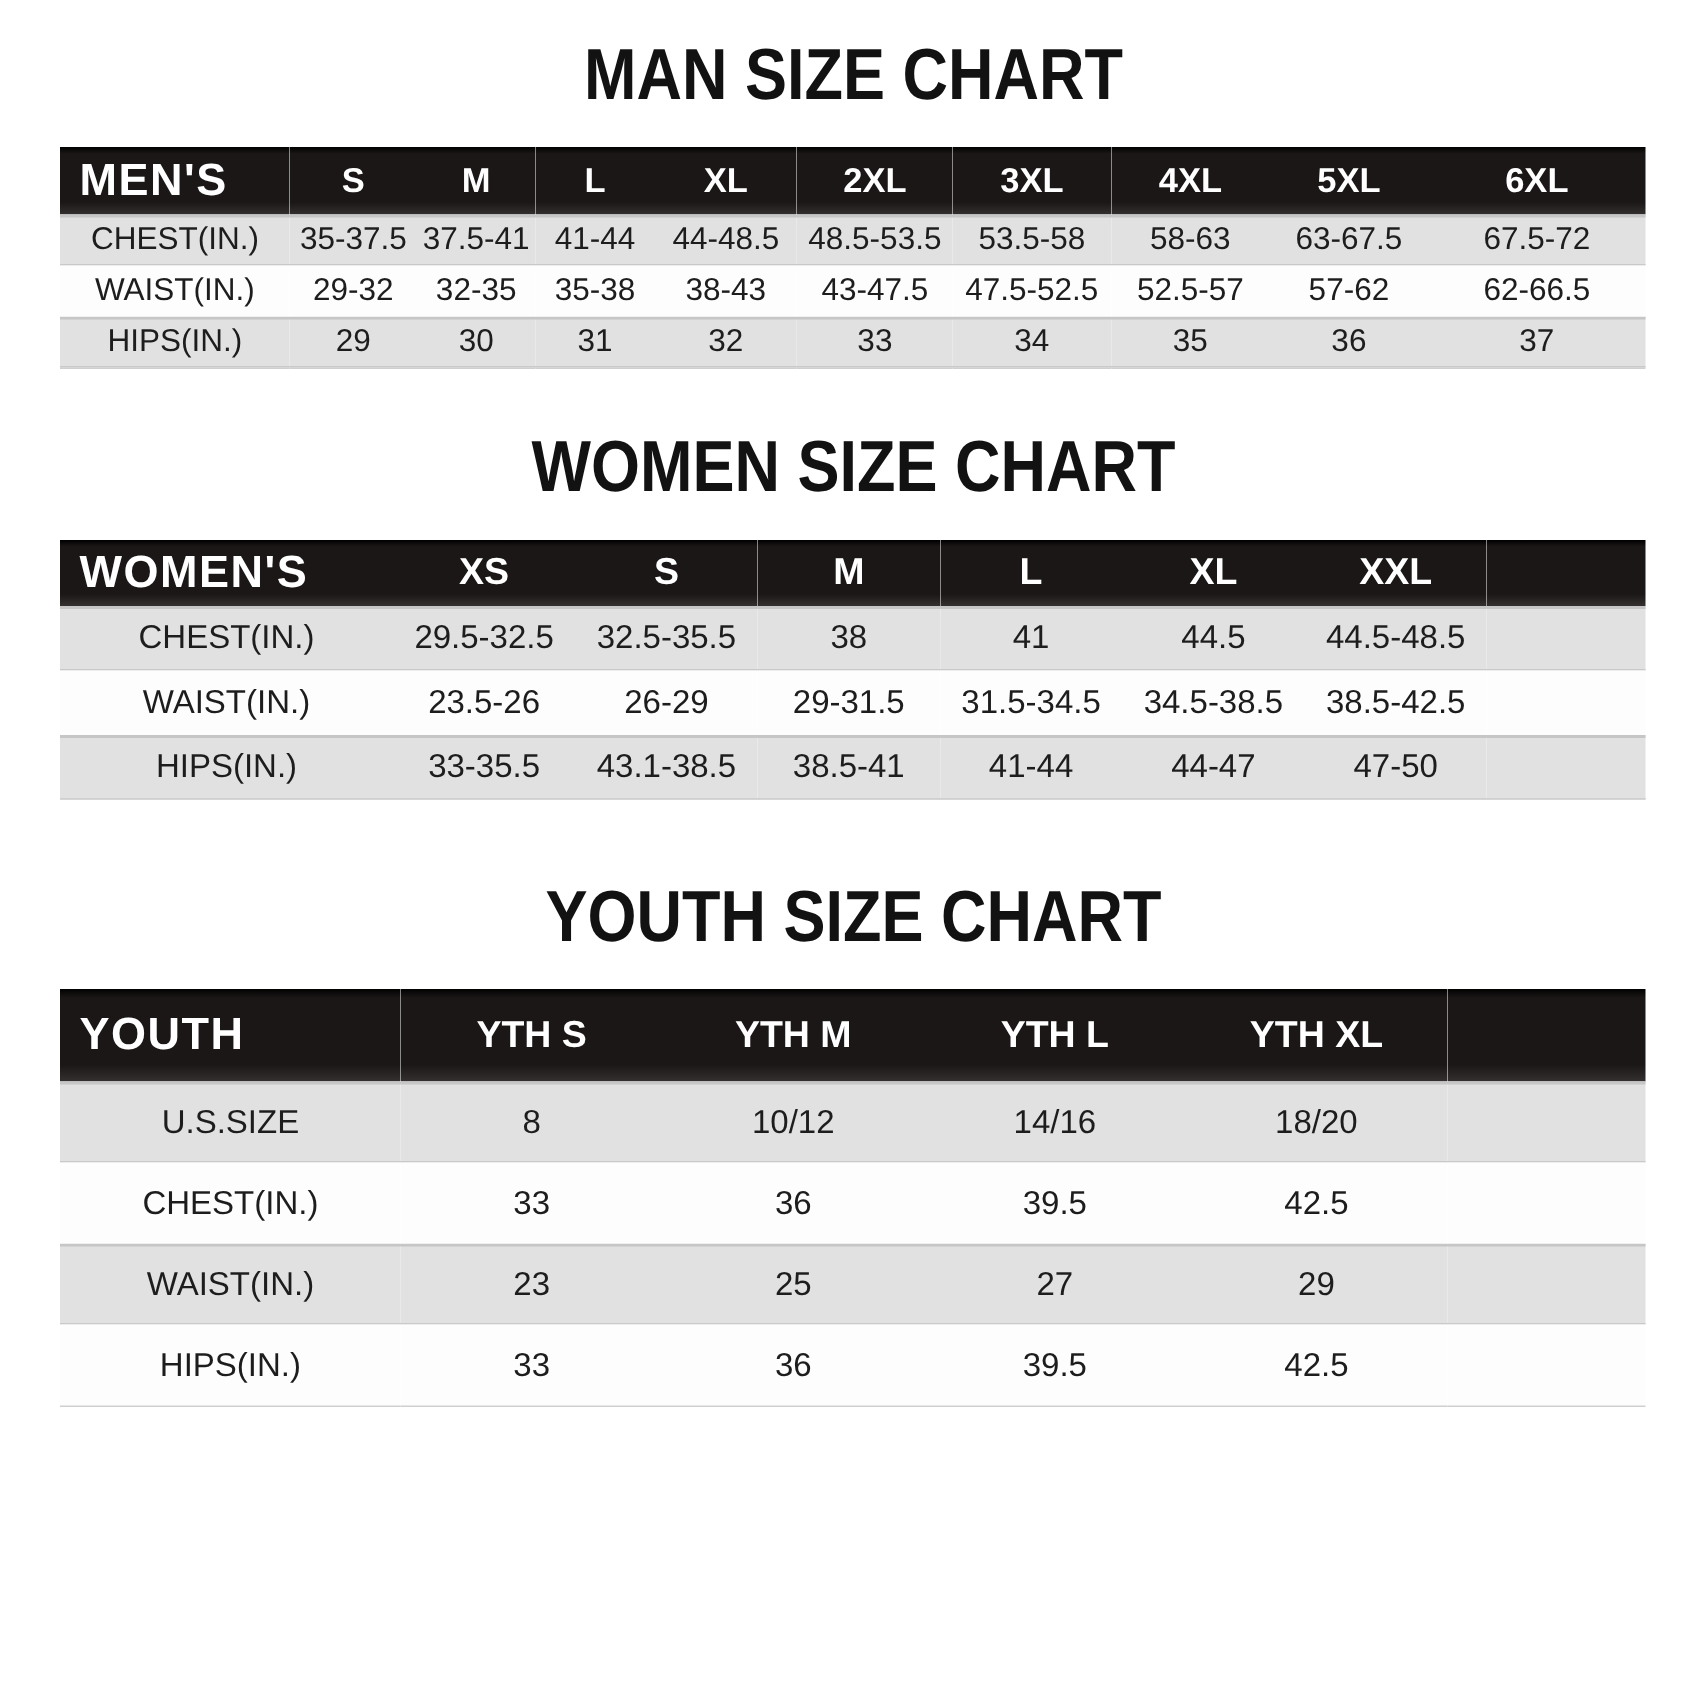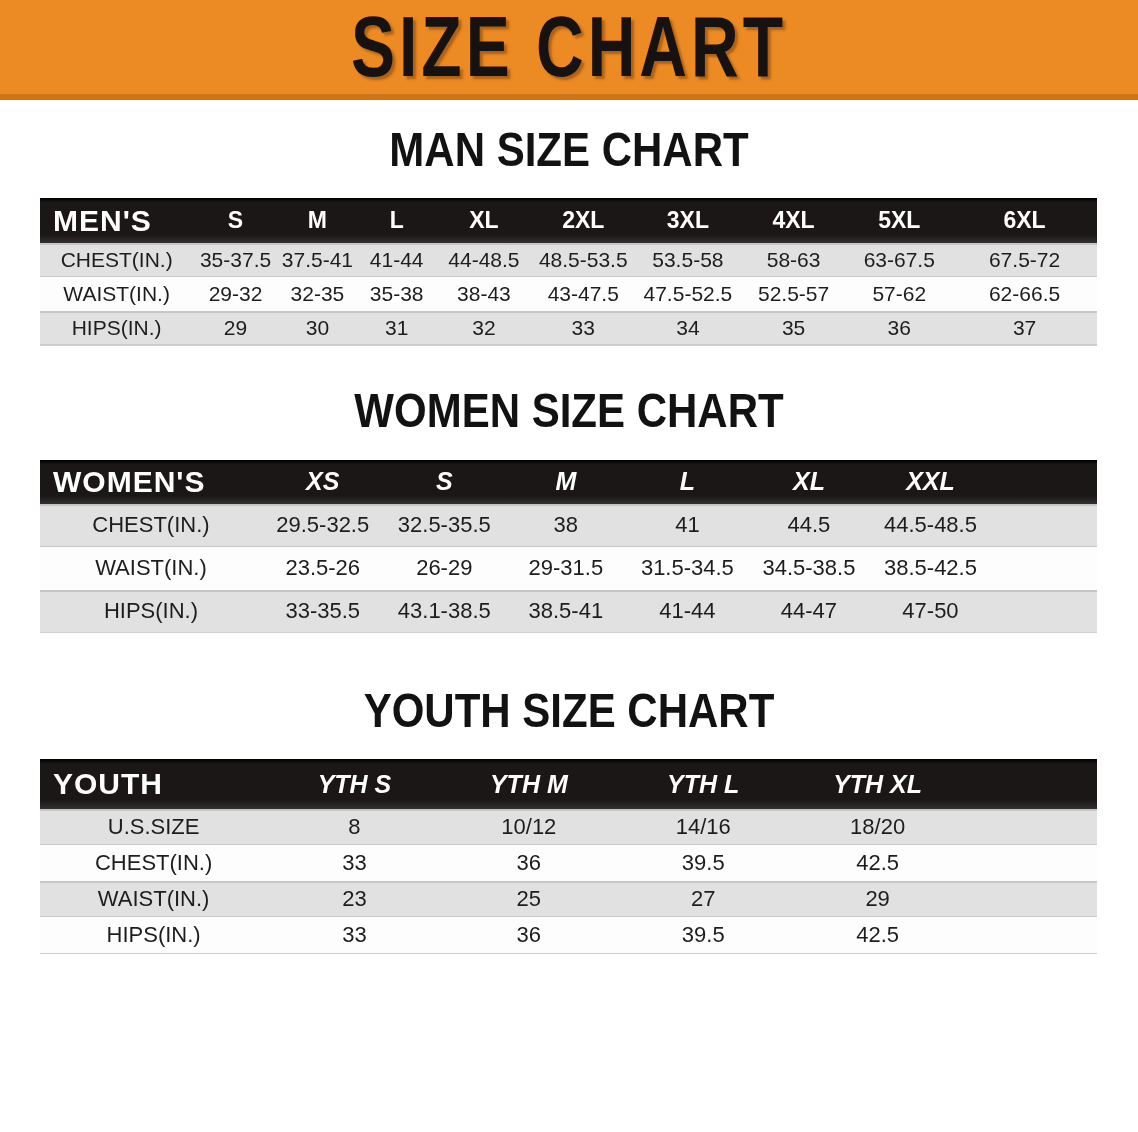--- a/index.html
+++ b/index.html
@@ -91,45 +91,42 @@
   tr.stripe {
     background: #e1e1e1;
     box-shadow: inset 0 2px 0 #c6c6c6, inset 0 -1px 0 #c9c9c9;
   }
   tr.plain { background: #fdfdfd; }
 
   table.men   thead tr { height: 45px; }
   table.men   tbody tr { height: 34px; font-size: 21px; }
   table.women thead tr { height: 44px; }
   table.women tbody tr { height: 43px; font-size: 22px; }
-  table.youth thead tr { height: 50px; }
-  table.youth tbody tr { height: 36px; font-size: 22px; }
-  table.women th.size-col, table.youth th.size-col { font-size: 25px; font-style: italic; }
+  table.youth thead tr { height: 62px; }
+  table.youth tbody tr { height: 54px; font-size: 22px; }
+  table.women th.size-col, table.youth th.size-col { font-size: 25px; }
 
   
   .disclaimer {
     margin: 26px 0 0 40px;
     font-size: 31px;
     line-height: 1.42;
     white-space: nowrap;
   }
   .disclaimer p {
     margin: 0;
     transform: scaleX(0.78);
     transform-origin: left center;
   }
 </style>
 </head>
 <body>
 
 <div class="page">
 
-  <header class="banner" id="banner" style="background: rgb(236, 138, 35);">
-    <h1 class="banner-title" style="color: rgb(23, 18, 18);">SIZE CHART</h1>
-  </header>
 
   <h2 class="section-title" id="title-men">MAN SIZE CHART</h2>
   <table class="size-table men">
       <colgroup>
         <col style="width: 14.5%;">
         <col style="width: 8%;">
         <col style="width: 7.5%;">
         <col style="width: 7.5%;">
         <col style="width: 9%;">
         <col style="width: 9.8%;">

